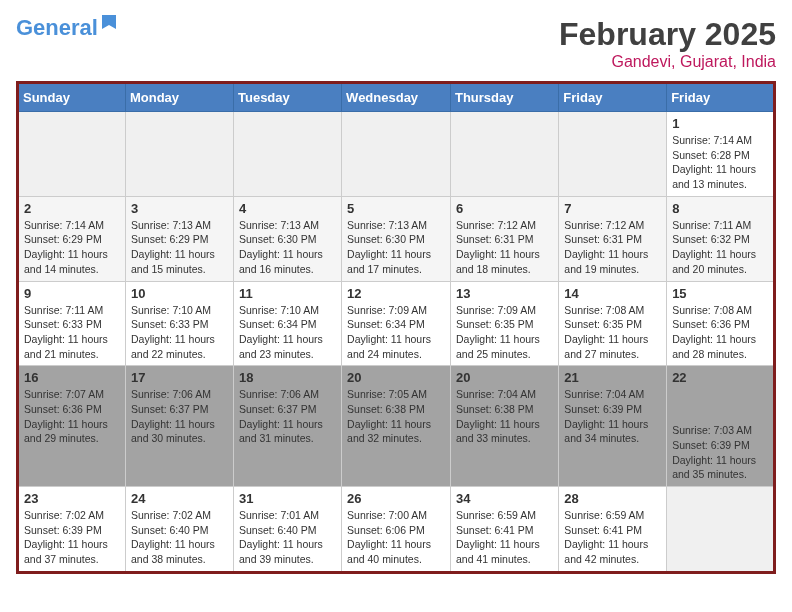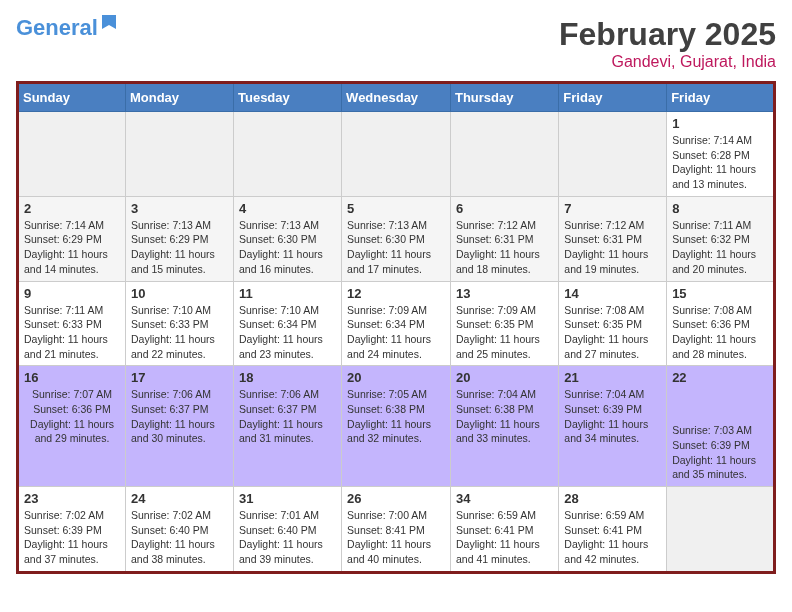--- a/index.html
+++ b/index.html
@@ -77,21 +77,21 @@
       color: #333;
       line-height: 1.4;
       font-size: 10.5px;
     }
     .calendar tr:nth-child(odd) td:not(.empty) {
       background: #fff;
     }
     .week-row-1 td { background: #fff; }
     .week-row-2 td { background: #f5f5f5; }
     .week-row-3 td { background: #fff; }
-    .week-row-4 td { background: #c4b5fd; }
+    .week-row-4 td { background: #a3a3a3; }
     .week-row-5 td { background: #fff; margin-left: 44px; }
     .week-row-1 td.empty { background: #f0f0f0; }
     .week-row-5 td.empty { background: #f0f0f0; }
   </style>
 </head>
 <body>
 
 <div class="header-area">
   <div class="logo">
     <div>
@@ -238,21 +238,21 @@
           <span class="day-num">15</span>
           <div class="day-info" style="white-space: pre-line;">Sunrise: 7:08 AM
 Sunset: 6:36 PM
 Daylight: 11 hours
 and 28 minutes.</div>
         </td>
       </tr>
       <tr class="week-row-4">
         <td>
           <span class="day-num">16</span>
-          <div class="day-info" style="white-space: pre-line; text-align: center;">Sunrise: 7:07 AM
+          <div class="day-info" style="white-space: pre-line;">Sunrise: 7:07 AM
 Sunset: 6:36 PM
 Daylight: 11 hours
 and 29 minutes.</div>
         </td>
         <td>
           <span class="day-num">17</span>
           <div class="day-info" style="white-space: pre-line;">Sunrise: 7:06 AM
 Sunset: 6:37 PM
 Daylight: 11 hours
 and 30 minutes.</div>
@@ -311,21 +311,21 @@
         <td>
           <span class="day-num">31</span>
           <div class="day-info" style="white-space: pre-line;">Sunrise: 7:01 AM
 Sunset: 6:40 PM
 Daylight: 11 hours
 and 39 minutes.</div>
         </td>
         <td>
           <span class="day-num">26</span>
           <div class="day-info" style="white-space: pre-line;">Sunrise: 7:00 AM
-Sunset: 8:41 PM
+Sunset: 6:06 PM
 Daylight: 11 hours
 and 40 minutes.</div>
         </td>
         <td>
           <span class="day-num">34</span>
           <div class="day-info" style="white-space: pre-line;">Sunrise: 6:59 AM
 Sunset: 6:41 PM
 Daylight: 11 hours
 and 41 minutes.</div>
         </td>

